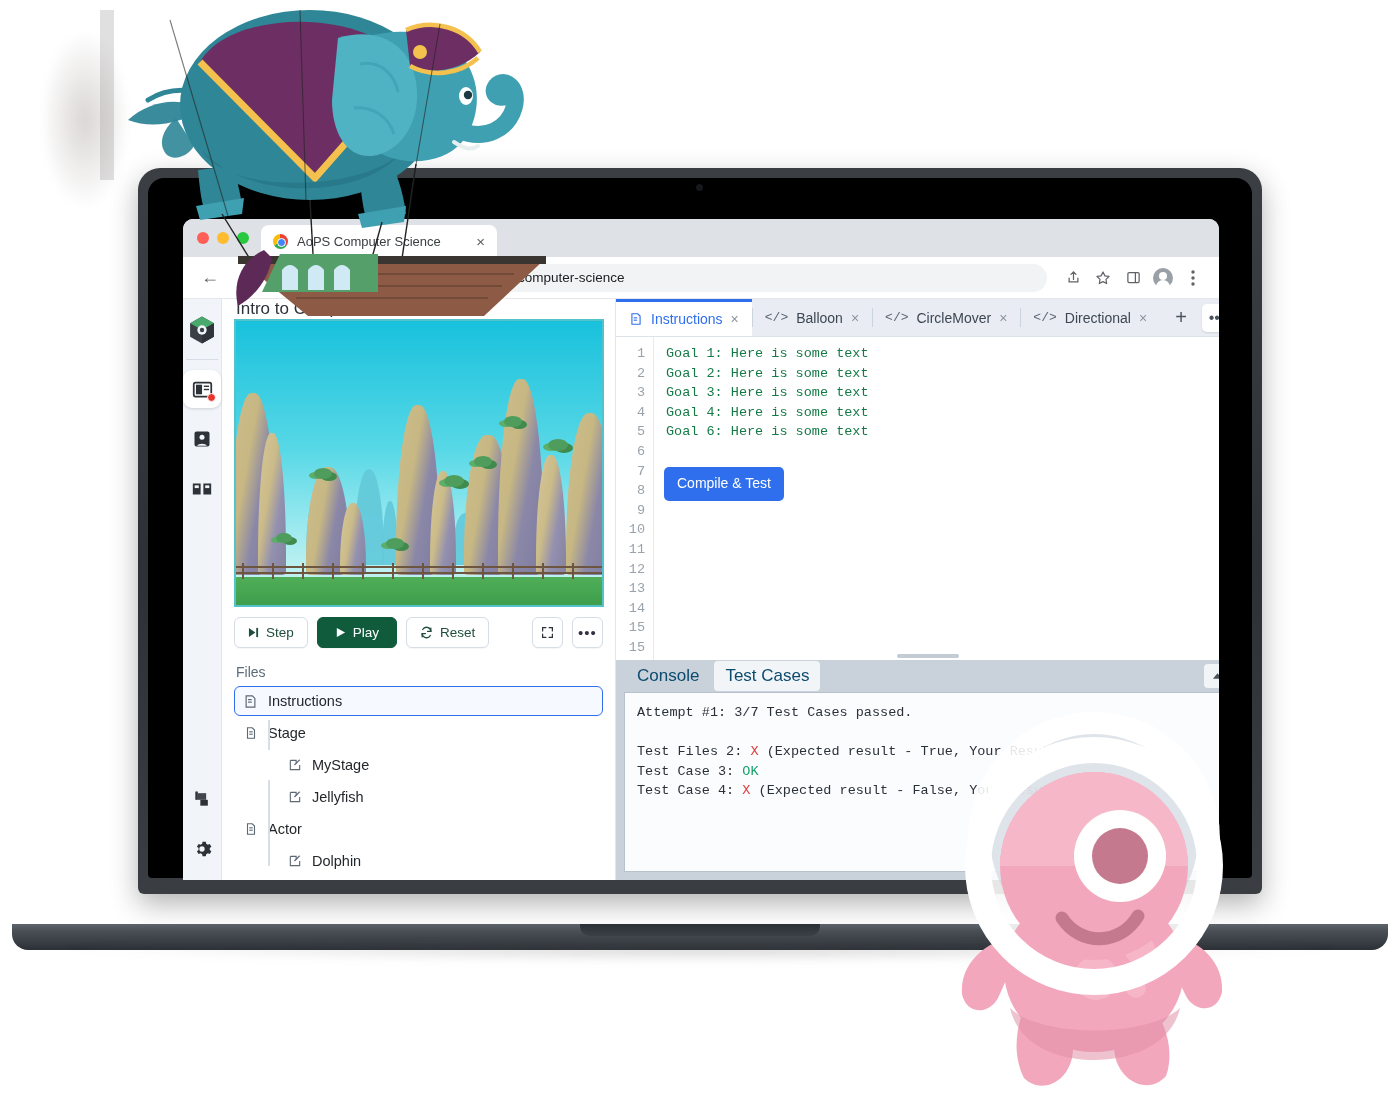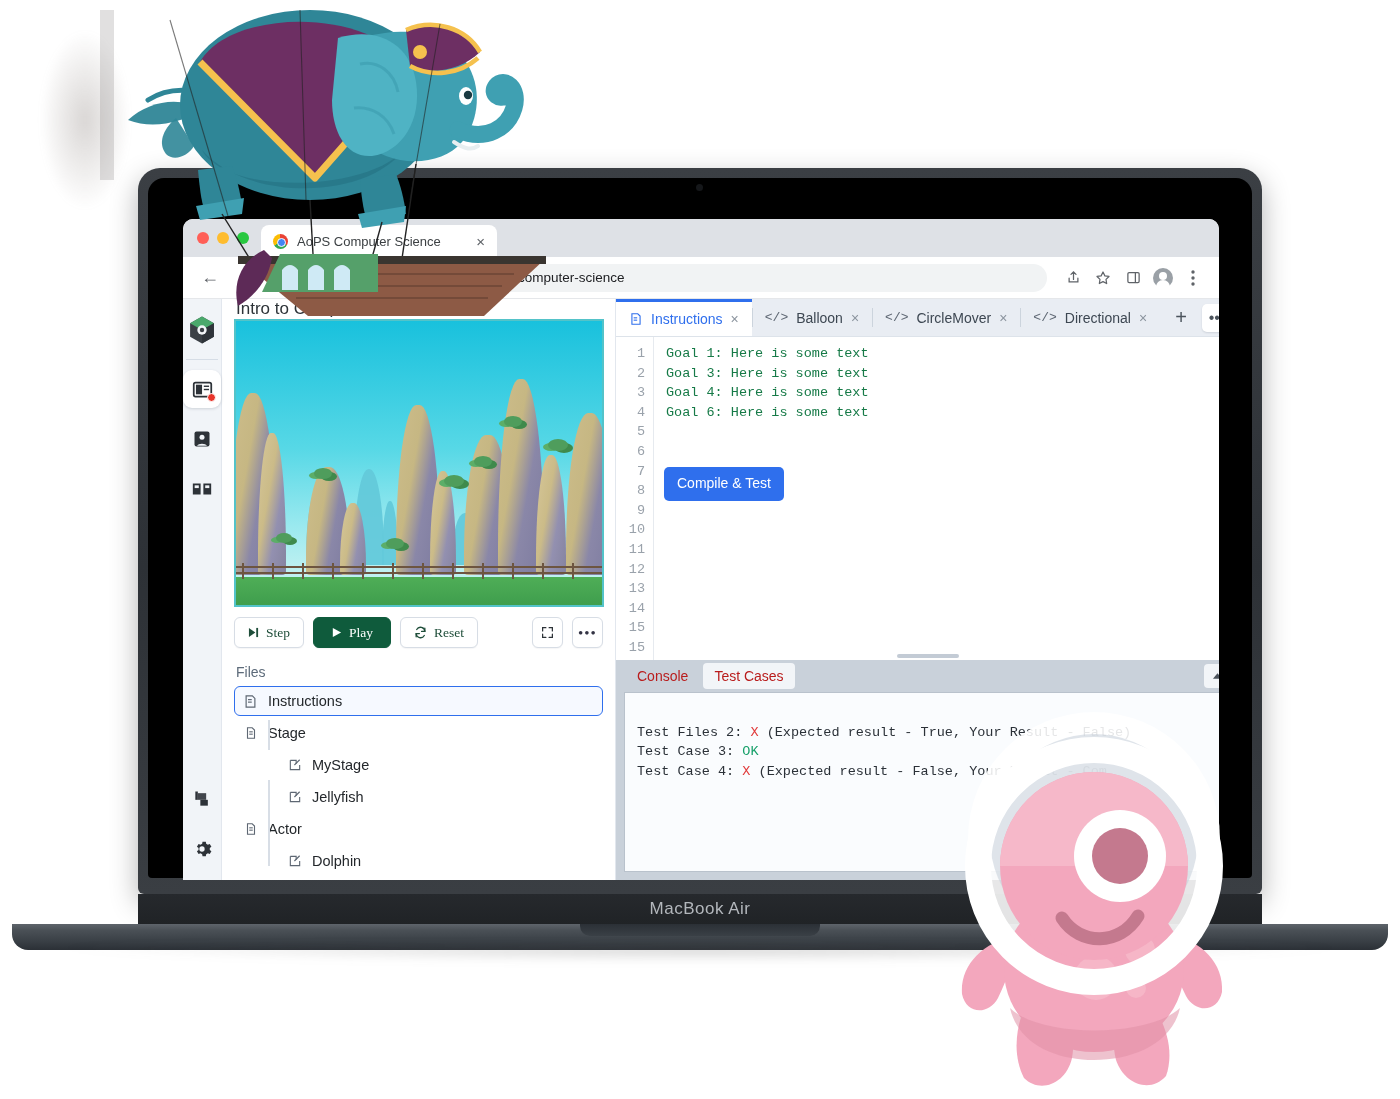--- a/index.html
+++ b/index.html
@@ -167,21 +167,21 @@
   .bush {
     position:absolute; background:#4f9d5c; border-radius:50%;
     box-shadow: 6px 3px 0 -1px #3f8a4c, -7px 2px 0 -2px #5cae68;
   }
   .ground { position:absolute; left:0; right:0; bottom:0; height:28px; background: linear-gradient(180deg,#4fae57 0%, #3f9e4d 100%); }
   .fence { position:absolute; left:0; right:0; bottom:26px; height:16px; }
   .fence-rail { position:absolute; left:0; right:0; height:2px; background:#6d5540; }
   .fence-post { position:absolute; width:2px; height:16px; background:#6d5540; }
 
   .controls {
-    display: flex; align-items: center; gap: 9px; padding: 10px 12px 8px; font-family: Liberation Serif, serif;
+    display: flex; align-items: center; gap: 9px; padding: 10px 12px 8px;
   }
   .btn {
     display:flex; align-items:center; gap:7px; height:31px; padding:0 13px;
     border:1px solid #d7dde5; border-radius:6px; background:#fff;
     font-size:13.5px; color:#1f4e3a; box-shadow: 0 1px 1px rgba(16,24,40,.04);
   }
   .btn.primary { background:#0f5b3c; border-color:#0f5b3c; color:#fff; padding:0 17px; }
   .ctrl-spacer { flex:1; }
   .btn.icon { padding:0; width:31px; justify-content:center; color:#334; }
 
@@ -237,21 +237,21 @@
     font-size:14px; padding:7px 13px; border-radius:5px;
   }
   .resize-grip {
     position:absolute; left:50%; transform:translateX(-50%); bottom:2px;
     width:62px; height:4px; border-radius:2px; background:#c3cbd5;
   }
 
   
   .console-wrap { height: 220px; background:#c9d1da; display:flex; flex-direction:column; }
   .console-tabs { height:32px; display:flex; align-items:center; padding: 0 10px; gap:4px; }
-  .con-tab { font-size:14px; color:#b91c1c; padding:5px 11px; border-radius:4px; }
+  .con-tab { font-size:17px; color:#0c4a6e; padding:5px 11px; border-radius:4px; }
   .con-tab.sel { background:#f2f5f8; }
   .con-spacer { flex:1; }
   .con-collapse {
     width:26px; height:24px; background:#f2f5f8; border-radius:4px;
     display:flex; align-items:center; justify-content:center; color:#4b535c; font-size:10px;
   }
   .console-body {
     flex:1; margin: 0 8px 8px; background:#fafcfe; border:1px solid #b9c2cc;
     font-family:"Liberation Mono", monospace; font-size:13.5px; color:#2b3138;
     padding: 10px 12px; line-height: 19.6px; overflow:hidden;
@@ -596,20 +596,21 @@
             <div style="padding-right:8px">10</div>
             <div style="padding-right:8px">11</div>
             <div style="padding-right:8px">12</div>
             <div style="padding-right:8px">13</div>
             <div style="padding-right:8px">14</div>
             <div style="padding-right:8px">15</div>
             <div style="padding-right:8px">15</div>
           </div>
           <div class="code-lines">
             <div class="code-line">Goal 1: Here is some text</div>
+            <div class="code-line">Goal 2: Here is some text</div>
             <div class="code-line">Goal 3: Here is some text</div>
             <div class="code-line">Goal 4: Here is some text</div>
             <div class="code-line">Goal 6: Here is some text</div>
             <div class="code-line"></div>
             <div class="code-line"></div>
             <div class="compile-btn">Compile &amp; Test</div>
           </div>
           <div class="resize-grip"></div>
         </div>
 
@@ -618,32 +619,32 @@
             <div class="con-tab">Console</div>
             <div class="con-tab sel">Test Cases</div>
             <div class="con-spacer"></div>
             <div class="con-collapse">
               <svg width="11" height="8" viewBox="0 0 12 8">
                   <polygon points="6,1 11,7 1,7" fill="#4b535c"></polygon>
                 </svg>
             </div>
           </div>
           <div class="console-body">
+            <div>Attempt #1: 3/7 Test Cases passed.</div>
             <div style="height:19.6px"></div>
             <div><span>Test Files 2: </span><span class="bad">X</span><span> (Expected result - True, Your Result - False)</span></div>
             <div><span>Test Case 3: </span><span class="ok">OK</span><span></span></div>
             <div><span>Test Case 4: </span><span class="bad">X</span><span> (Expected result - False, Your Result - Com</span></div>
           </div>
         </div>
 
       </div>
     </div>
   </div>
 
-  <div class="laptop-label">MacBook Air</div>
   <div class="laptop-base"></div>
   <div class="laptop-base-notch"></div>
   <div class="laptop-foot-shadow"></div>
 
   <svg class="overlay" style="left:110px; top:0px;" width="470" height="300" viewBox="0 0 470 300">
 
     <path d="M18 120 C 40 100, 70 96, 96 110 C 70 122, 44 130, 18 120 Z" fill="#2f8697" opacity=".95"></path>
     <path d="M38 100 C 60 86, 88 88, 104 100" fill="none" stroke="#2f8697" stroke-width="5" stroke-linecap="round"></path>
 
     <ellipse cx="200" cy="105" rx="130" ry="95" fill="#2f8697"></ellipse>

